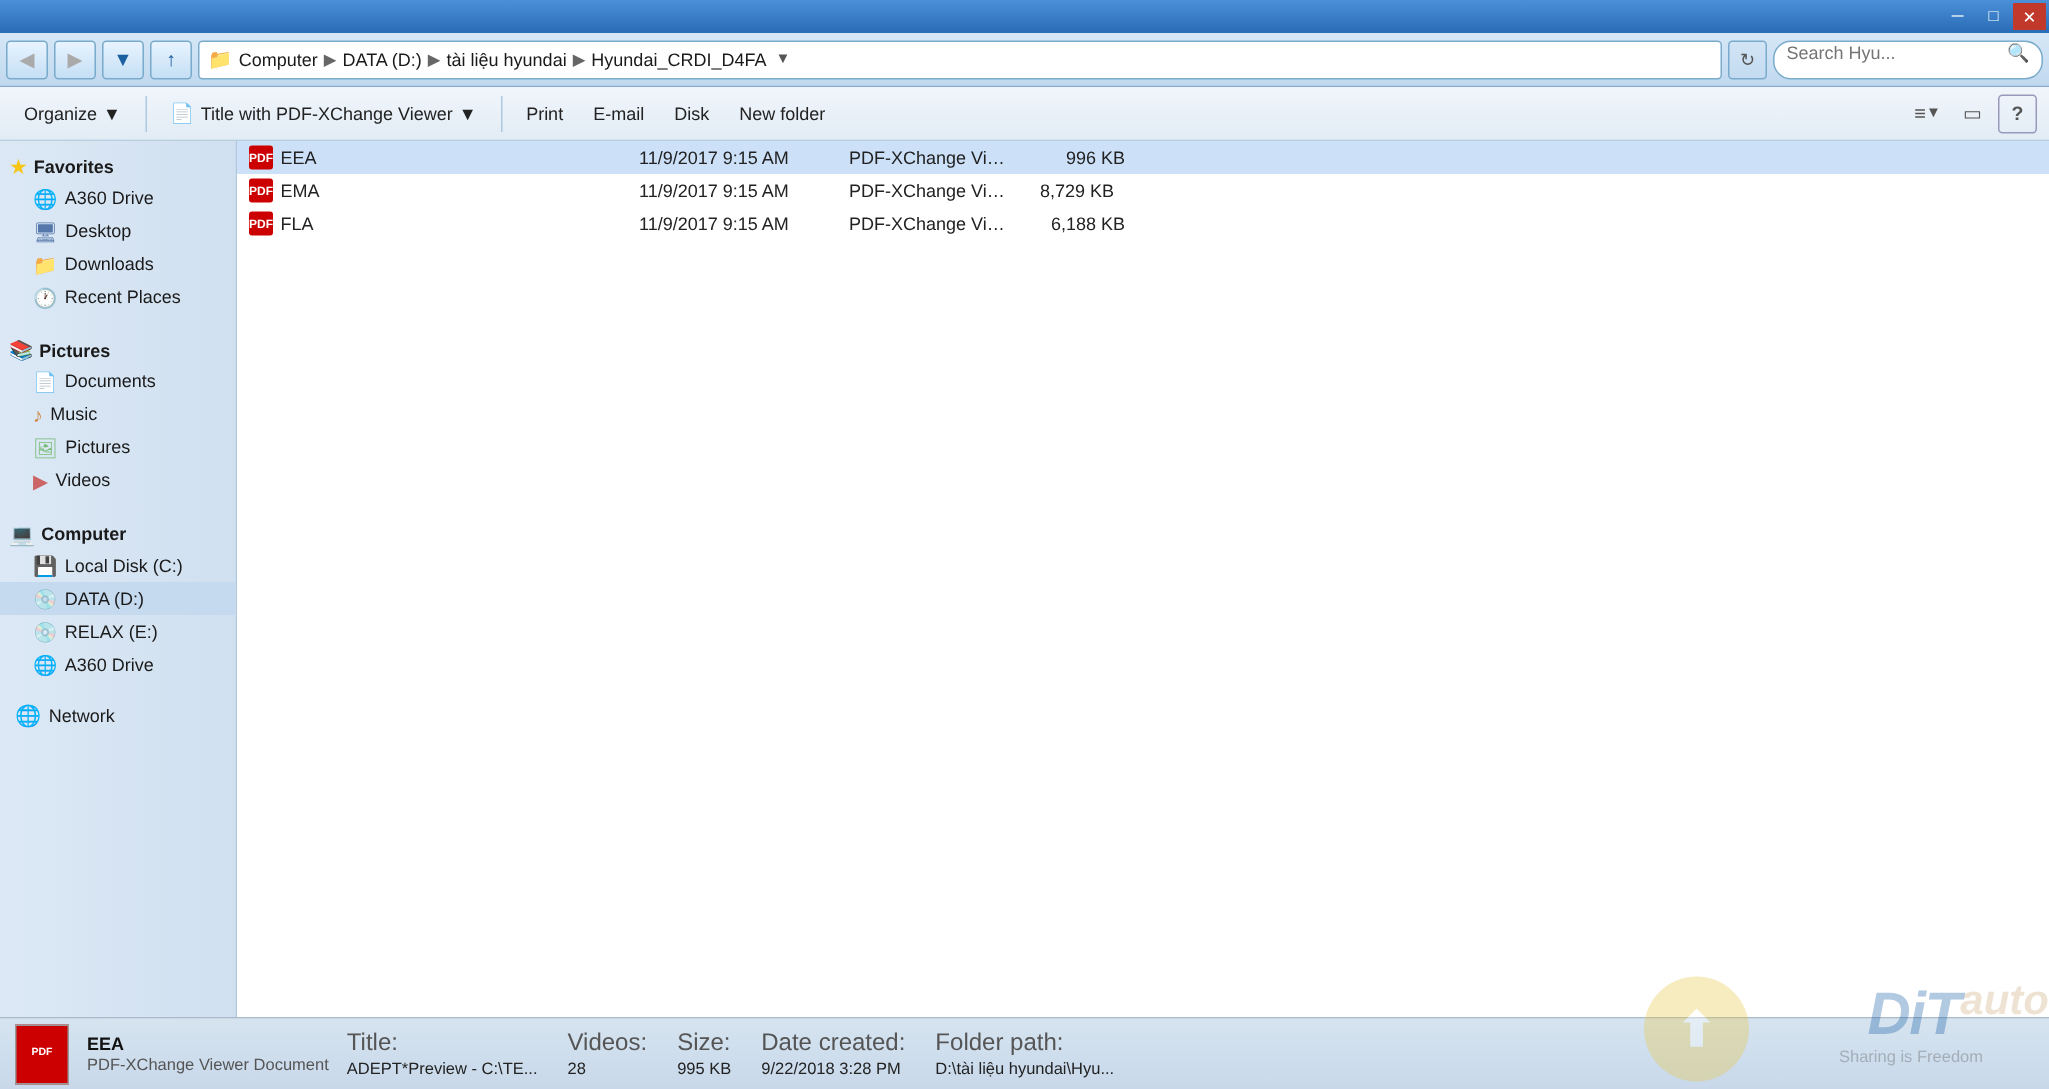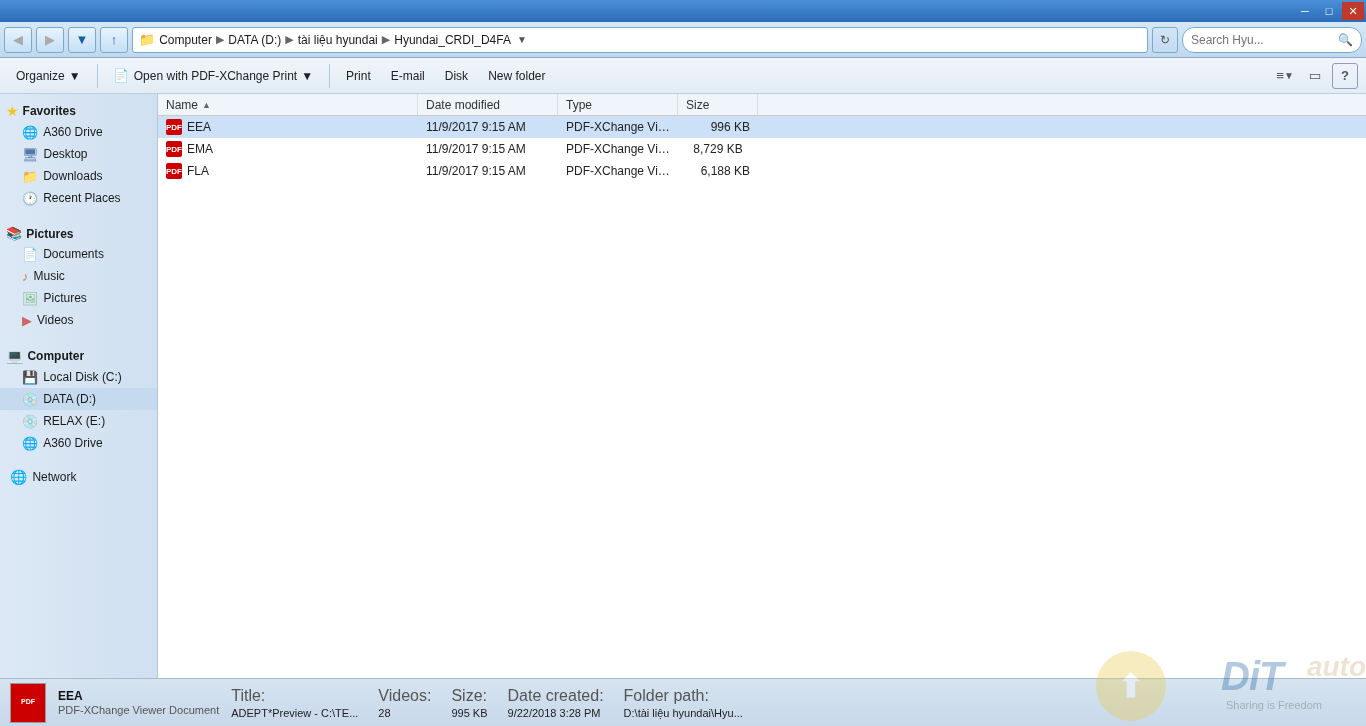--- a/index.html
+++ b/index.html
@@ -59,21 +59,21 @@
     .address-parts { display: flex; align-items: center; gap: 2px; }
     .addr-part { color: #1a1a1a; font-size: 12px; }
     .addr-sep { color: #666; font-size: 11px; margin: 0 2px; }
     .addr-dropdown { width: 22px; height: 24px; background: none; border: none; cursor: pointer; display: flex; align-items: center; justify-content: center; color: #555; font-size: 10px; }
     .addr-refresh { width: 26px; height: 26px; background: none; border: 1px solid #7aabcc; border-radius: 3px; cursor: pointer; display: flex; align-items: center; justify-content: center; color: #555; font-size: 12px; }
     .search-box {
       width: 180px; height: 26px;
       background: white;
       border: 1px solid #7aabcc;
       border-radius: 12px;
-      display: flex; align-items: center;
+      display: flex; align-items: flex-start;
       padding: 0 8px; gap: 4px;
       font-size: 12px; color: #999;
     }
 
     
     .toolbar {
       height: 36px;
       background: linear-gradient(to bottom, #f0f5fb, #e2ecf5);
       border-bottom: 1px solid #b8cfe0;
       display: flex;
@@ -225,21 +225,21 @@
       background: #e8c84a;
       border-radius: 50%;
       display: flex; align-items: center; justify-content: center;
       font-size: 32px; color: white; font-weight: bold;
       position: absolute; left: 10px; bottom: 5px;
     }
     .watermark-text {
       font-size: 40px; font-weight: 900;
       color: #2266aa;
       letter-spacing: -1px;
-      margin-left: 60px;
+      margin-left: 84px;
       font-style: italic;
     }
     .watermark-sub { font-size: 11px; color: #555; margin-left: 65px; }
 
     
     ::-webkit-scrollbar { width: 12px; }
     ::-webkit-scrollbar-track { background: #e8f0f8; }
     ::-webkit-scrollbar-thumb { background: #b0c8de; border-radius: 6px; border: 2px solid #e8f0f8; }
   </style>
 </head>
@@ -287,21 +287,21 @@
 </div>
 
 <div class="toolbar">
   <button class="toolbar-btn">
     <span>Organize</span>
     <span>▼</span>
   </button>
   <div class="toolbar-sep"></div>
   <button class="toolbar-btn">
     <span style="color:#cc3333; font-size:13px;">📄</span>
-    <span>Open with PDF-XChange Print</span>
+    <span>Title with PDF-XChange Viewer</span>
     <span>▼</span>
   </button>
   <div class="toolbar-sep"></div>
   <button class="toolbar-btn">
     <span>Print</span>
   </button>
   <button class="toolbar-btn">
     <span>E-mail</span>
   </button>
   <button class="toolbar-btn">
@@ -407,35 +407,20 @@
       <div class="sidebar-item">
         <span style="color:#5588bb; font-size:14px;">🌐</span>
         <span class="sidebar-item-label">Network</span>
       </div>
     </div>
 
   </div>
 
   <div class="file-list-area">
 
-    <div class="file-list-header">
-      <div class="col-header col-name">
-        <span>Name</span>
-        <span class="sort-arrow">▲</span>
-      </div>
-      <div class="col-header col-date">
-        <span>Date modified</span>
-      </div>
-      <div class="col-header col-type">
-        <span>Type</span>
-      </div>
-      <div class="col-header col-size">
-        <span>Size</span>
-      </div>
-    </div>
 
     <div class="file-list-body">
 
       <div class="file-row selected" style="display: flex; align-items: center;">
         <div class="file-cell col-name" style="display: flex; align-items: center;">
           <div class="pdf-icon">PDF</div>
           <span>EEA</span>
         </div>
         <div class="file-cell col-date">11/9/2017 9:15 AM</div>
         <div class="file-cell col-type">PDF-XChange Vie...</div>

